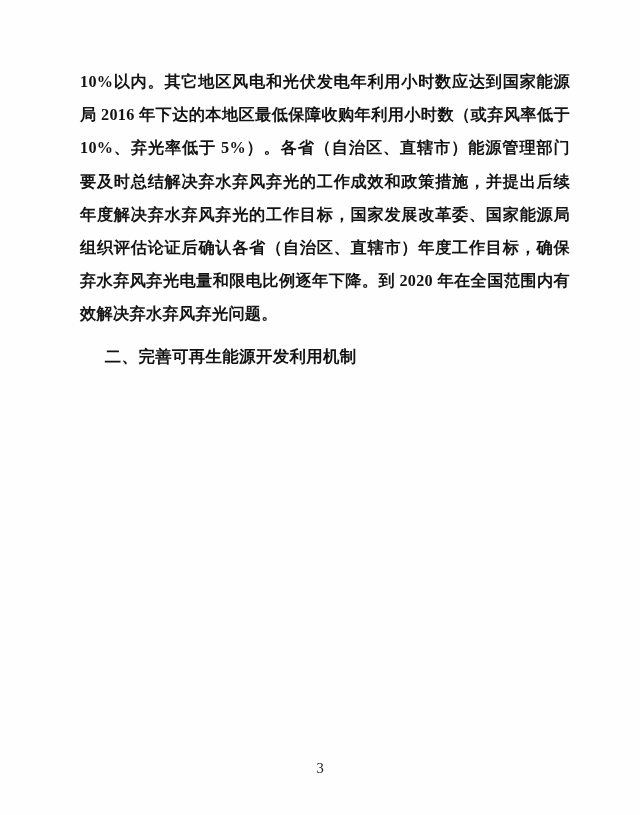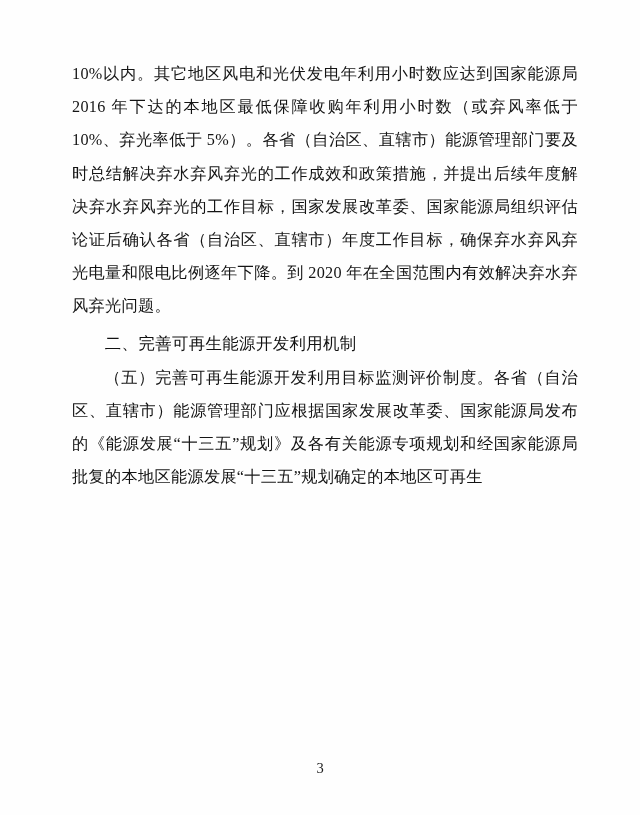--- a/index.html
+++ b/index.html
@@ -26,31 +26,32 @@
   }
   .body-text {
     font-size: 16.2px;
     line-height: 33.2px;
     text-align: justify;
     text-justify: inter-ideograph;
     letter-spacing: 0.3px;
     color: #141414;
   }
   p {
-    margin: 0;
+    margin: 8px;
+    font-weight: bold;
   }
   .para {
     text-indent: 0;
   }
   .indent2 {
     text-indent: 2em;
   }
   .heading {
     font-family: "Liberation Sans", "DejaVu Sans", sans-serif;
-    font-weight: normal;
+    font-weight: bold;
     font-size: 16.4px;
     line-height: 33.2px;
     text-indent: 2em;
     letter-spacing: 0.4px;
     color: #111111;
     margin: 3px 0 2px 0;
   }
   .page-number {
     position: absolute;
     bottom: 38px;
@@ -65,17 +66,16 @@
 </head>
 <body>
 
 <div class="page">
 
   <p class="body-text para">10%以内。其它地区风电和光伏发电年利用小时数应达到国家能源局 2016 年下达的本地区最低保障收购年利用小时数（或弃风率低于 10%、弃光率低于 5%）。各省（自治区、直辖市）能源管理部门要及时总结解决弃水弃风弃光的工作成效和政策措施，并提出后续年度解决弃水弃风弃光的工作目标，国家发展改革委、国家能源局组织评估论证后确认各省（自治区、直辖市）年度工作目标，确保弃水弃风弃光电量和限电比例逐年下降。到 2020 年在全国范围内有效解决弃水弃风弃光问题。</p>
 
   <p class="heading">二、完善可再生能源开发利用机制</p>
 
 
-  <p class="body-text indent2">（五）完善可再生能源开发利用目标监测评价制度。各省（自治区、直辖市）能源管理部门应根据国家发展改革委、国家能源局发布的《能源发展“十三五”规划》及各有关能源专项规划和经国家能源局批复的本地区能源发展“十三五”规划确定的本地区可再生</p>
 
 </div>
 
 <div class="page-number">3</div>
 
 </body></html>

